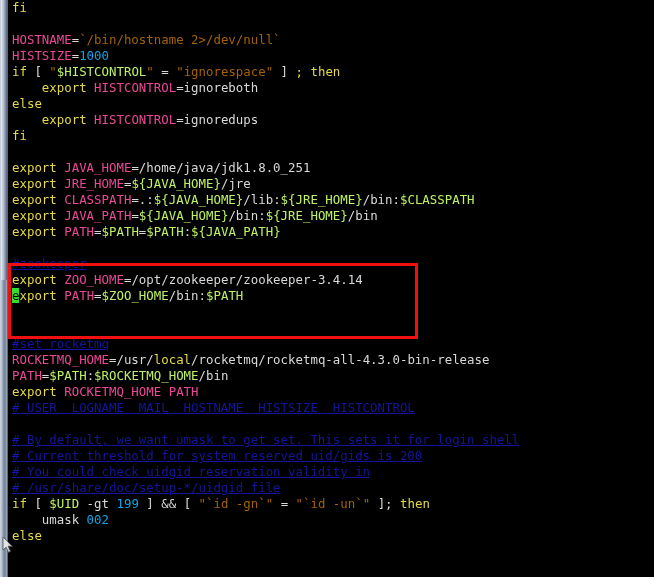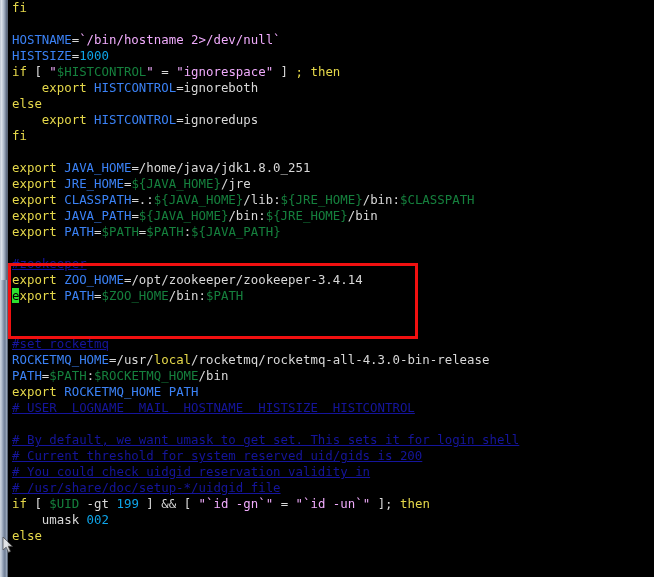--- a/index.html
+++ b/index.html
@@ -36,25 +36,25 @@
     top: 0;
     width: 642px;
     font-size: 12.4px;
     line-height: 16px;
     white-space: pre;
     letter-spacing: 0px;
   }
   .line { height: 16px; }
   
   .kw       { color: #e5d84a; }  
-  .id       { color: #3b82f6; }  
+  .id       { color: #ec4899; }  
   .plain    { color: #d8d8d8; }  
-  .str      { color: #f0abfc; }  
+  .str      { color: #a16207; }  
   .num      { color: #0ea5e9; }  
-  .var      { color: #15803d; }  
+  .var      { color: #bef264; }  
   .cmt      { color: #15159c; text-decoration: underline; }  
   .op       { color: #d8d8d8; }
   .cursor   { background: #2ee02e; color: #000000; }
   
   #annot-box {
     position: absolute;
     left: 8px;
     top: 263px;
     width: 410px;
     height: 76px;

